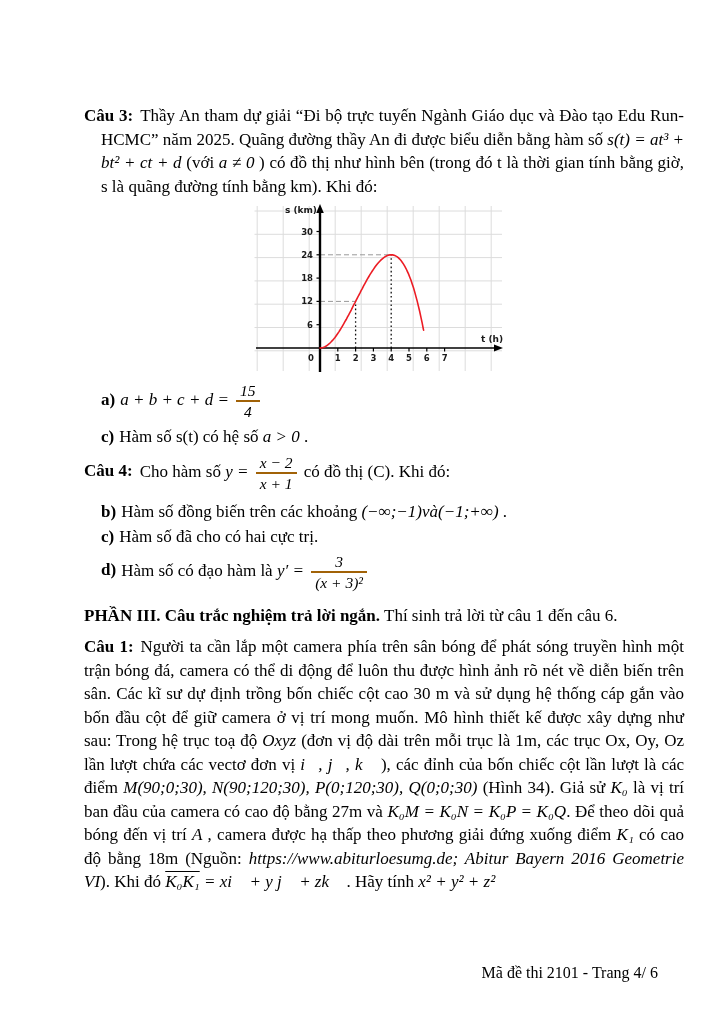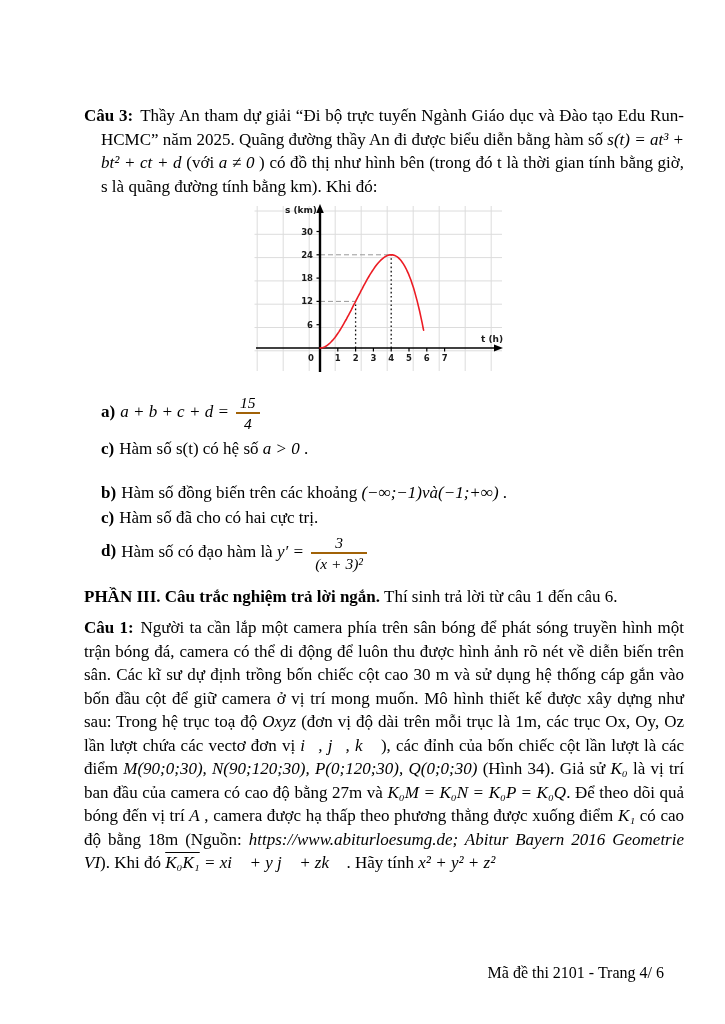--- a/index.html
+++ b/index.html
@@ -16,29 +16,29 @@
   .qlabel{font-weight:bold;margin-right:7px;}
   .math{font-style:italic;font-family:"Liberation Serif","DejaVu Serif",serif;}
   .ovl{text-decoration:overline;}
   .frac{
     display:inline-block;vertical-align:middle;text-align:center;
     font-size:15.5px;line-height:17px;font-style:italic;margin:0 3px;
   }
   .frac .num{display:block;border-bottom:2px solid #a16207;padding:0 4px 1px;}
   .frac .den{display:block;padding:1px 4px 0;}
   .graph-wrap{width:250px;height:172px;margin:4px 0 8px 170px;}
-  .opts{margin-top:20px;}
+  .opts{margin-top:8px;}
   .opt{margin:2px 0;padding-left:17px;text-align:left;}
   .opt b{margin-right:5px;}
   .opt.tall{margin:4px 0 5px;}
   .q4head{margin-top:5px;text-align:left;}
   .part3{margin:13px 0 8px;text-align:left;}
   .q1para{margin-top:2px;}
   .footer{
-    position:absolute;right:61px;top:961px;font-size:16px;
+    position:absolute;right:67px;top:961px;font-size:16px;
     font-family:"Liberation Serif","DejaVu Serif",serif;
   }
 </style>
 </head>
 <body>
 
 <div class="page">
   <div class="content">
 
     <p class="para hang"><b class="qlabel">Câu 3:</b><span>Thầy An tham dự giải “Đi bộ trực tuyến Ngành Giáo dục và Đào tạo Edu Run-HCMC” năm 2025. Quãng đường thầy An đi được biểu diễn bằng hàm số</span>
@@ -104,20 +104,24 @@
         </svg></div>
 
     <div class="opts">
       <p class="opt tall"><b>a)</b><i class="math">a + b + c + d =</i>
         <span class="frac"><span class="num">15</span><span class="den">4</span></span></p>
       <p class="opt"><b>c)</b><span>Hàm số s(t) có hệ số</span>
         <i class="math">a &gt; 0</i>
         <span>.</span></p>
     </div>
 
+    <p class="para q4head"><b class="qlabel">Câu 4:</b><span>Cho hàm số</span>
+      <i class="math">y =</i>
+      <span class="frac"><span class="num">x − 2</span><span class="den">x + 1</span></span>
+      <span>có đồ thị (C). Khi đó:</span></p>
 
     <div class="opts">
       <p class="opt"><b>b)</b><span>Hàm số đồng biến trên các khoảng</span>
         <i class="math">(−∞;−1)và(−1;+∞)</i>
         <span>.</span></p>
       <p class="opt"><b>c)</b><span>Hàm số đã cho có hai cực trị.</span></p>
       <p class="opt tall"><b>d)</b><span>Hàm số có đạo hàm là</span>
         <i class="math">y′ =</i>
         <span class="frac"><span class="num">3</span><span class="den">(x + 3)²</span></span></p>
     </div>
@@ -129,21 +133,21 @@
       <i class="math">Oxyz</i>
       <span>(đơn vị độ dài trên mỗi trục là 1m, các trục Ox, Oy, Oz lần lượt chứa các vectơ đơn vị</span>
       <i class="math">i⃗, j⃗, k⃗</i>
       <span>), các đỉnh của bốn chiếc cột lần lượt là các điểm</span>
       <i class="math">M(90;0;30), N(90;120;30), P(0;120;30), Q(0;0;30)</i>
       <span>(Hình 34). Giả sử</span>
       <i class="math">K₀</i>
       <span>là vị trí ban đầu của camera có cao độ bằng 27m và</span>
       <i class="math">K₀M = K₀N = K₀P = K₀Q</i><span>. Để theo dõi quả bóng đến vị trí</span>
       <i class="math">A</i>
-      <span>, camera được hạ thấp theo phương thẳng được xuống điểm</span>
+      <span>, camera được hạ thấp theo phương giải đứng xuống điểm</span>
       <i class="math">K₁</i>
       <span>có cao độ bằng 18m (Nguồn:</span>
       <i class="math">https://www.abiturloesumg.de; Abitur Bayern 2016 Geometrie VI</i><span>). Khi đó</span>
       <i class="math ovl">K₀K₁</i>
       <i class="math">= xi⃗ + y j⃗ + zk⃗</i>
       <span>. Hãy tính</span>
       <i class="math">x² + y² + z²</i></p>
   </div>
 
   <div class="footer">Mã đề thi 2101 - Trang 4/ 6</div>

